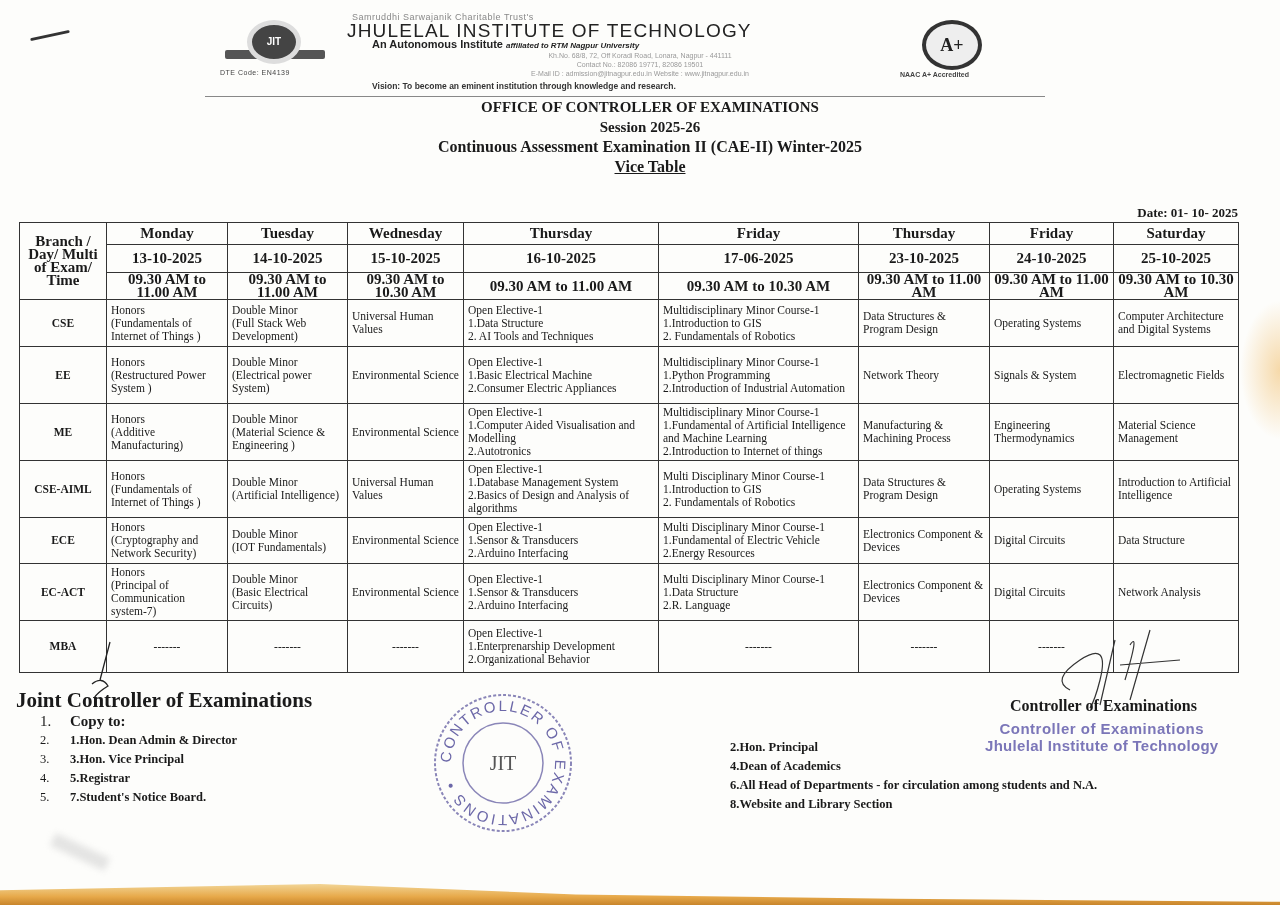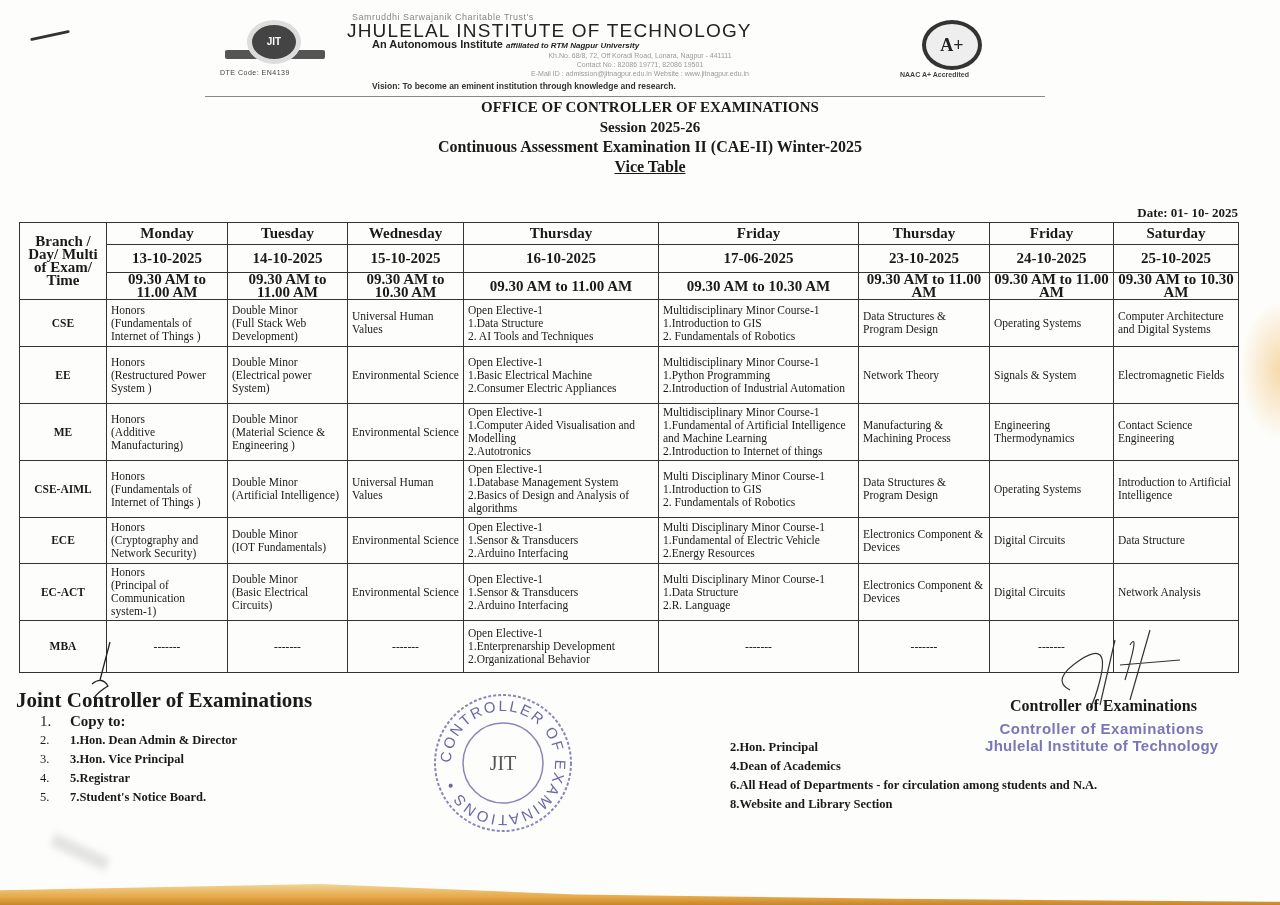--- a/index.html
+++ b/index.html
@@ -226,21 +226,21 @@
           <div>1.Fundamental of Artificial Intelligence and Machine Learning</div>
           <div>2.Introduction to Internet of things</div>
         </td>
         <td>
           <div>Manufacturing &amp; Machining Process</div>
         </td>
         <td>
           <div>Engineering Thermodynamics</div>
         </td>
         <td>
-          <div>Contact Science Engineering</div>
+          <div>Material Science Management</div>
         </td>
       </tr>
       <tr style="height: 57px;">
         <td class="branch">CSE-AIML</td>
         <td>
           <div>Honors</div>
           <div>(Fundamentals of Internet of Things )</div>
         </td>
         <td>
           <div>Double Minor</div>
@@ -299,21 +299,21 @@
           <div>Digital Circuits</div>
         </td>
         <td>
           <div>Data Structure</div>
         </td>
       </tr>
       <tr style="height: 57px;">
         <td class="branch">EC-ACT</td>
         <td>
           <div>Honors</div>
-          <div>(Principal of Communication system-1)</div>
+          <div>(Principal of Communication system-7)</div>
         </td>
         <td>
           <div>Double Minor</div>
           <div>(Basic Electrical Circuits)</div>
         </td>
         <td>
           <div>Environmental Science</div>
         </td>
         <td>
           <div>Open Elective-1</div>

